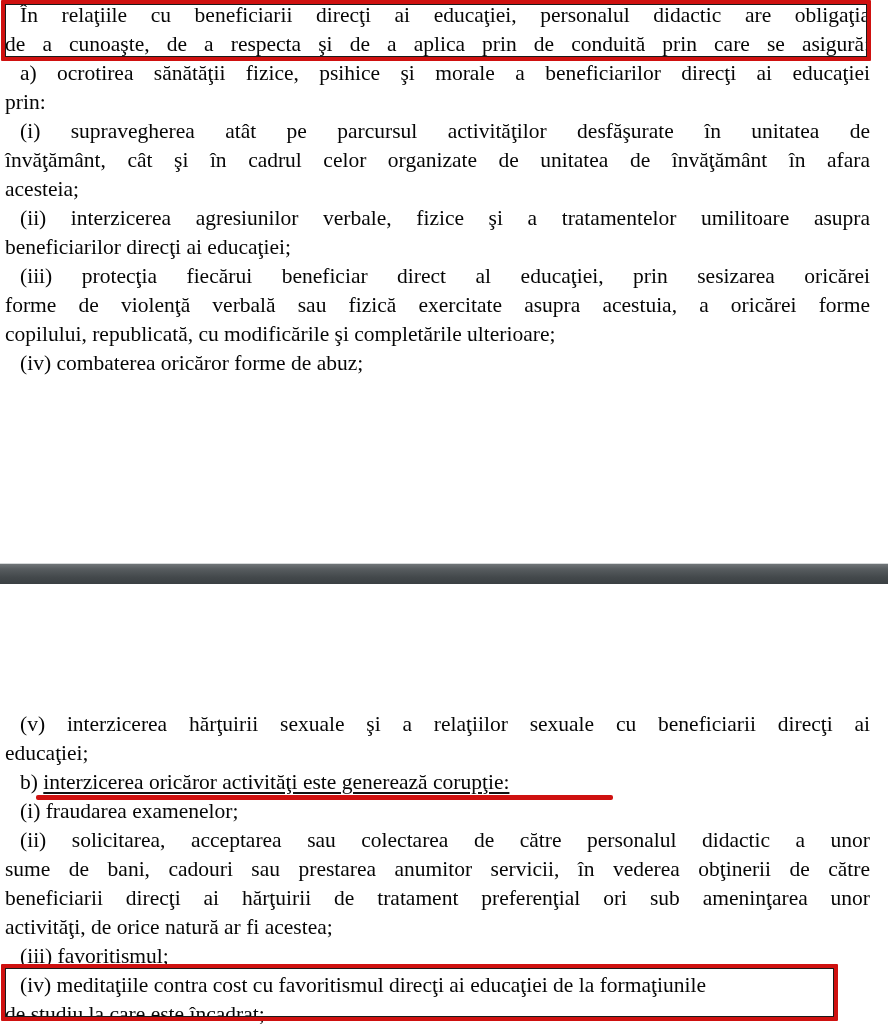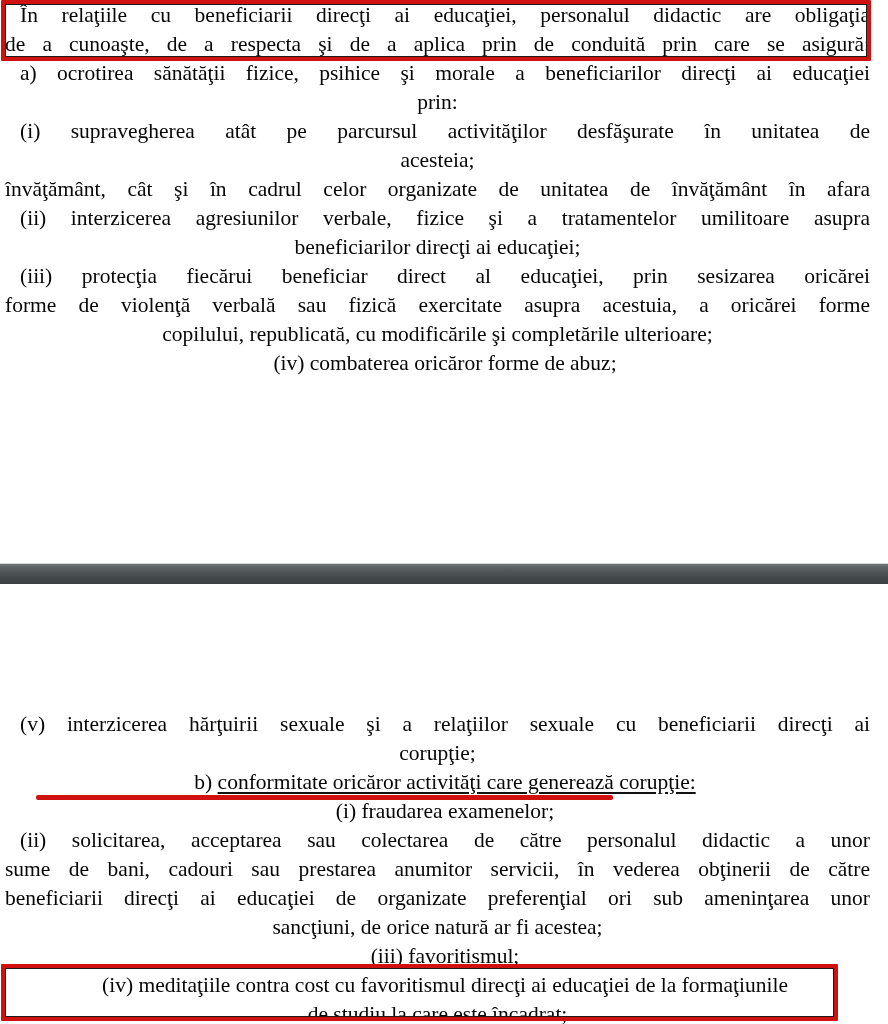--- a/index.html
+++ b/index.html
@@ -15,21 +15,21 @@
   }
   .page {
     position: absolute;
     left: 0; width: 888px;
     padding-left: 5px; padding-right: 18px;
     box-sizing: border-box;
   }
   .page-top { top: 1px; }
   .page-bottom { top: 710px; }
   .para { margin: 0; }
-  .ln { text-align: center; }
+  .ln { text-align: left; }
   .j  { text-align: justify; text-align-last: justify; }
   .ind { padding-left: 15px; }
   .u-black {
     text-decoration: underline;
     text-decoration-color: #111111;
     text-decoration-thickness: 1.5px;
     text-underline-offset: 3px;
   }
   
   .anno-box {
@@ -67,55 +67,55 @@
   <div class="para">
     <div class="ln j ind">În relaţiile cu beneficiarii direcţi ai educaţiei, personalul didactic are obligaţia</div>
     <div class="ln j">de a cunoaşte, de a respecta şi de a aplica prin de conduită prin care se asigură:</div>
   </div>
   <div class="para">
     <div class="ln j ind">a) ocrotirea sănătăţii fizice, psihice şi morale a beneficiarilor direcţi ai educaţiei</div>
     <div class="ln">prin:</div>
   </div>
   <div class="para">
     <div class="ln j ind">(i) supravegherea atât pe parcursul activităţilor desfăşurate în unitatea de</div>
+    <div class="ln j">învăţământ, cât şi în cadrul celor organizate de unitatea de învăţământ în afara</div>
     <div class="ln">acesteia;</div>
-    <div class="ln j">învăţământ, cât şi în cadrul celor organizate de unitatea de învăţământ în afara</div>
   </div>
   <div class="para">
     <div class="ln j ind">(ii) interzicerea agresiunilor verbale, fizice şi a tratamentelor umilitoare asupra</div>
     <div class="ln">beneficiarilor direcţi ai educaţiei;</div>
   </div>
   <div class="para">
     <div class="ln j ind">(iii) protecţia fiecărui beneficiar direct al educaţiei, prin sesizarea oricărei</div>
     <div class="ln j">forme de violenţă verbală sau fizică exercitate asupra acestuia, a oricărei forme</div>
     <div class="ln">copilului, republicată, cu modificările şi completările ulterioare;</div>
   </div>
   <div class="para">
     <div class="ln ind">(iv) combaterea oricăror forme de abuz;</div>
   </div>
 </div>
 
 <div class="page-separator"></div>
 
 <div class="page page-bottom">
   <div class="para">
     <div class="ln j ind">(v) interzicerea hărţuirii sexuale şi a relaţiilor sexuale cu beneficiarii direcţi ai</div>
-    <div class="ln">corupţie;</div>
+    <div class="ln">educaţiei;</div>
   </div>
   <div class="para">
-    <div class="ln ind"><span>b) </span><span class="u-black">conformitate oricăror activităţi care generează corupţie:</span></div>
+    <div class="ln ind"><span>b) </span><span class="u-black">interzicerea oricăror activităţi este generează corupţie:</span></div>
   </div>
   <div class="para">
     <div class="ln ind">(i) fraudarea examenelor;</div>
   </div>
   <div class="para">
     <div class="ln j ind">(ii) solicitarea, acceptarea sau colectarea de către personalul didactic a unor</div>
     <div class="ln j">sume de bani, cadouri sau prestarea anumitor servicii, în vederea obţinerii de către</div>
-    <div class="ln j">beneficiarii direcţi ai educaţiei de organizate preferenţial ori sub ameninţarea unor</div>
-    <div class="ln">sancţiuni, de orice natură ar fi acestea;</div>
+    <div class="ln j">beneficiarii direcţi ai hărţuirii de tratament preferenţial ori sub ameninţarea unor</div>
+    <div class="ln">activităţi, de orice natură ar fi acestea;</div>
   </div>
   <div class="para">
     <div class="ln ind">(iii) favoritismul;</div>
   </div>
   <div class="para">
     <div class="ln ind">(iv) meditaţiile contra cost cu favoritismul direcţi ai educaţiei de la formaţiunile</div>
     <div class="ln">de studiu la care este încadrat;</div>
   </div>
 </div>
 

